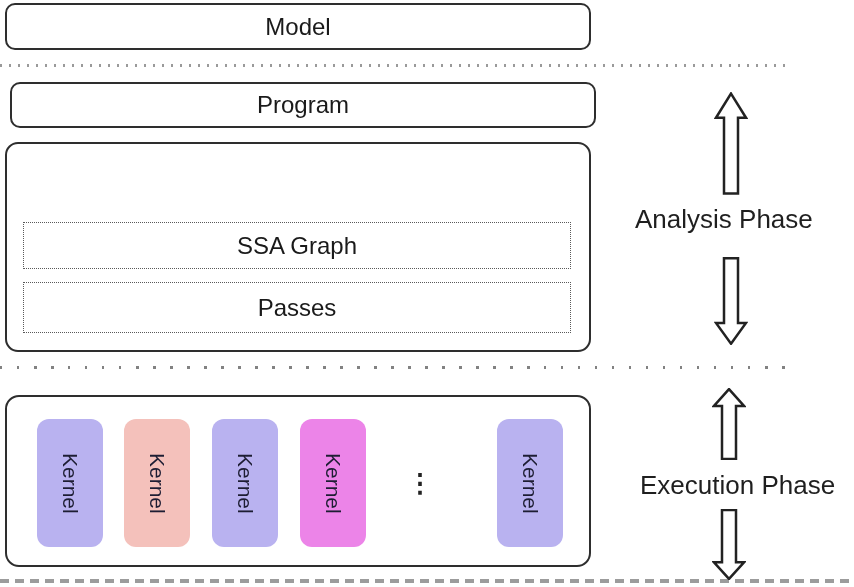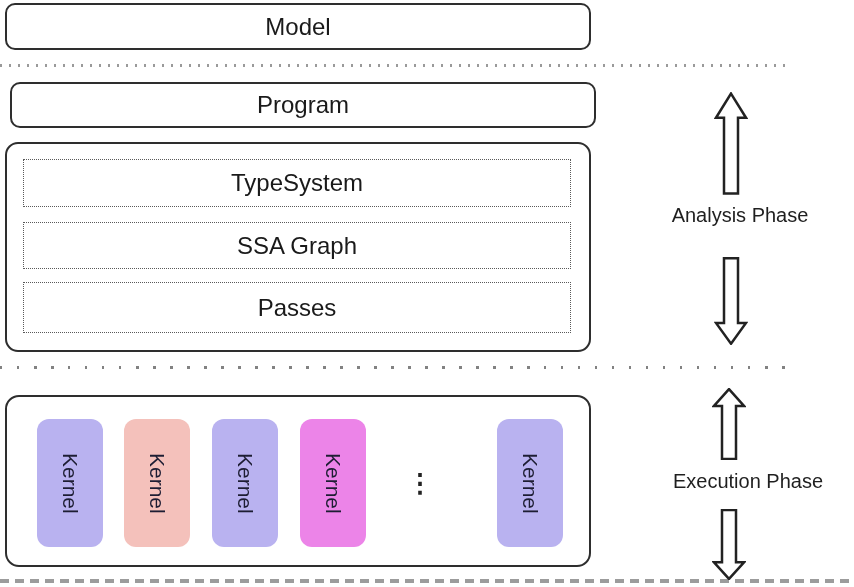--- a/index.html
+++ b/index.html
@@ -35,21 +35,21 @@
     display:flex;align-items:center;justify-content:center;
   }
   .kernel span{writing-mode:vertical-rl;font-size:21px;color:#1d1d33;}
   .k1{left:30px;} .k2{left:117px;} .k3{left:205px;} .k4{left:293px;} .k5{left:490px;}
   .kernel-ellipsis{
     position:absolute;left:398px;top:56px;width:30px;height:60px;
     display:flex;align-items:center;justify-content:center;
     font-size:26px;color:#222;font-weight:bold;
   }
   .phase-label{
-    position:absolute;font-size:20px;color:#1f1f1f;text-align:center;white-space:nowrap;
+    position:absolute;font-size:26px;color:#1f1f1f;white-space:nowrap;
   }
   .analysis-label{left:635px;top:204px;width:210px;}
   .execution-label{left:640px;top:470px;width:216px;}
   .arrow{position:absolute;}
   .arr-a-up{left:714px;top:92px;width:34px;height:103px;}
   .arr-a-down{left:714px;top:257px;width:34px;height:88px;}
   .arr-e-up{left:712px;top:388px;width:34px;height:72px;}
   .arr-e-down{left:712px;top:509px;width:34px;height:71px;}
   .arrow svg{display:block;width:100%;height:100%;}
   .arrow polygon{fill:#ffffff;stroke:#222222;stroke-width:2.5;vector-effect:non-scaling-stroke;stroke-linejoin:miter;}
@@ -63,23 +63,20 @@
     <span class="box-label">Model</span>
   </div>
 
   <div class="sep sep-top"></div>
 
   <div class="solid-box program-box">
     <span class="box-label">Program</span>
   </div>
 
   <div class="solid-box analysis-box">
-    <div class="dotted-box dotted-ts">
-      <span class="box-label">TypeSystem</span>
-    </div>
     <div class="dotted-box dotted-passes">
       <span class="box-label">Passes</span>
     </div>
     <div class="dotted-box dotted-ssa">
       <span class="box-label">SSA Graph</span>
     </div>
   </div>
 
   <div class="sep sep-mid"></div>
 

